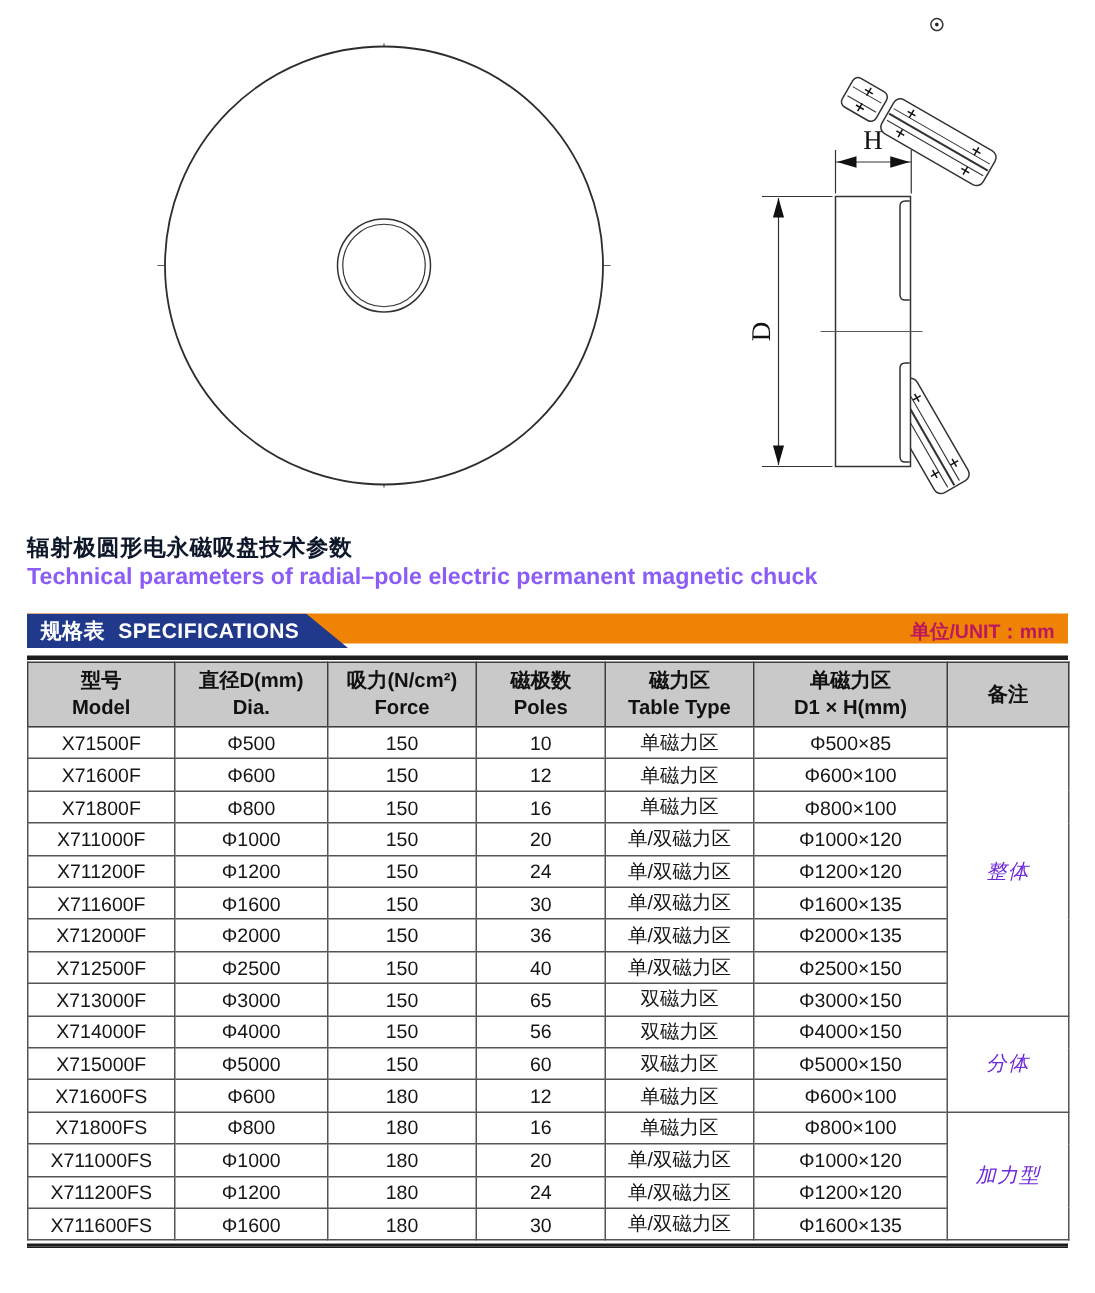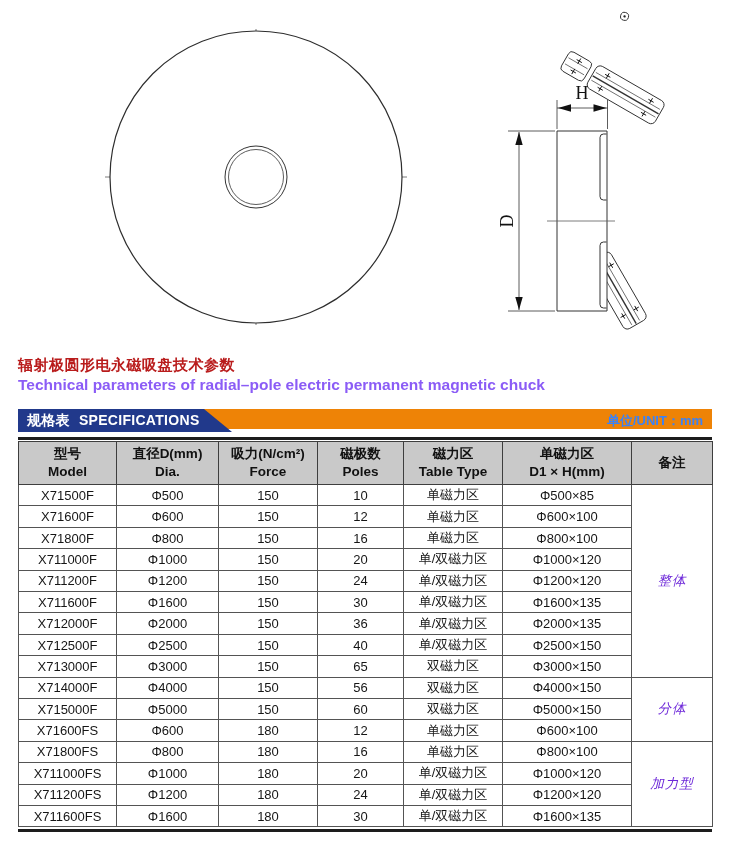--- a/index.html
+++ b/index.html
@@ -5,32 +5,32 @@
   * { margin:0; padding:0; box-sizing:border-box; }
   html,body { background:#fff; }
   body { font-family:"Liberation Sans","DejaVu Sans",sans-serif; }
   .page { position:relative; width:730px; height:862px; background:#ffffff; overflow:hidden; }
 
   
   .drawings { position:absolute; top:0; left:0; }
   .drawings path, .drawings rect, .drawings line, .drawings circle { vector-effect:non-scaling-stroke; }
 
   
-  .title-cn { position:absolute; left:18px; top:356px; font-size:15px; font-weight:bold; color:#b91c1c; letter-spacing:0.5px;text-align:right; }
+  .title-cn { position:absolute; left:18px; top:356px; font-size:15px; font-weight:bold; color:#0f172a; letter-spacing:0.5px;text-align:right; }
   .title-en { position:absolute; left:18px; top:376px; font-size:15.5px; font-weight:bold; color:#8b5cf6; }
 
   
   .spec-bar { position:absolute; left:18px; top:409px; width:694px; height:20px; }
   .spec-bar .orange { position:absolute; inset:0; }
   .spec-bar .blue-tag { position:absolute; left:0; top:0; width:232px; height:23px;
       clip-path:polygon(0 0, 186px 0, 214px 100%, 0 100%); display:flex; align-items:center; }
   .spec-bar .tag-text { color:#fff; font-weight:bold; font-size:14px; padding-left:9px; letter-spacing:0.3px; white-space:nowrap; }
   .spec-bar .tag-text .en { margin-left:9px; }
   .spec-bar .unit { position:absolute; right:9px; top:0; height:23px; display:flex; align-items:center;
-      color:#3b82f6; font-weight:bold; font-size:13px; }
+      color:#be185d; font-weight:bold; font-size:13px; }
 
   
   .table-wrap { position:absolute; left:18px; top:437px; width:694px; }
   .top-rule { height:0; border-top:3px solid #1d1d1d; margin-bottom:1px; }
   table { border-collapse:collapse; table-layout:fixed; width:694px; }
   th, td { text-align:center; vertical-align:middle; }
   th { background:#c9c9c9; border:1px solid #3e3e3e; font-size:13.5px; font-weight:bold; color:#111;
        padding:3px 0 4px 0; line-height:1.3; }
   th .l1, th .l2 { display:block; }
   th .l2:empty { display:none; }

